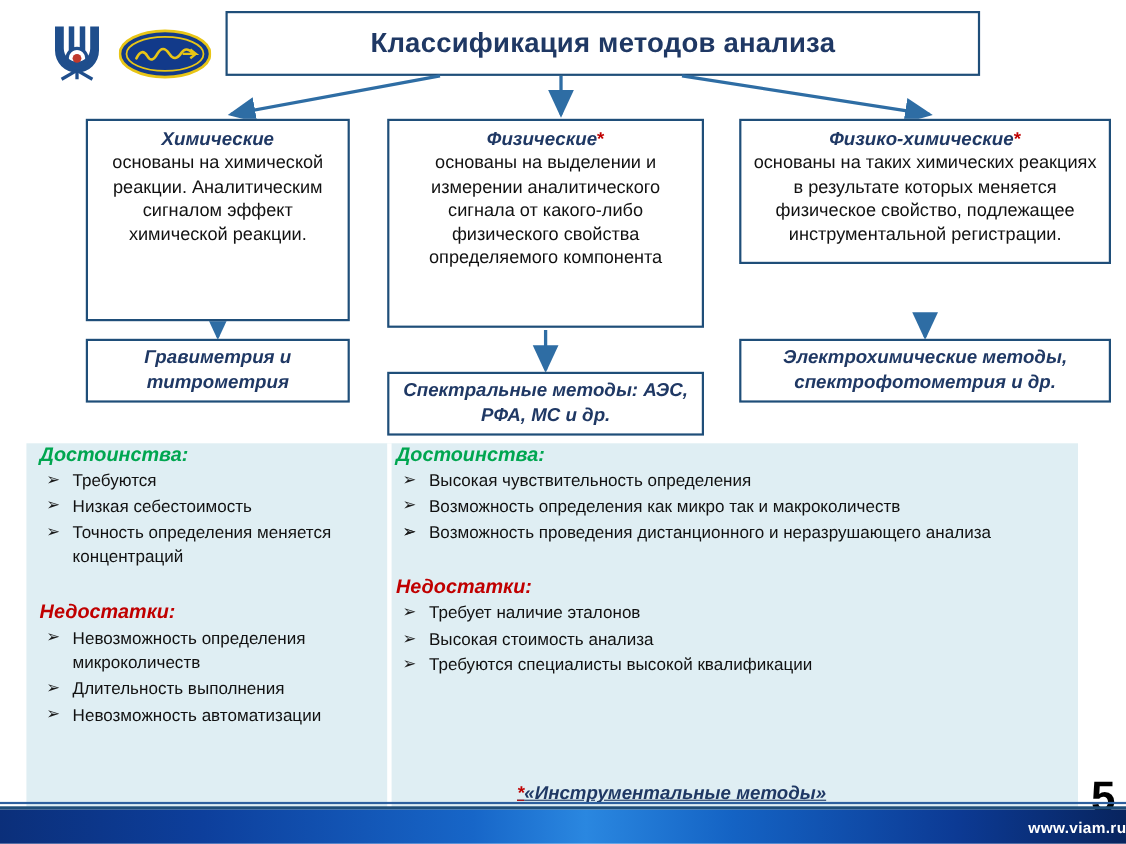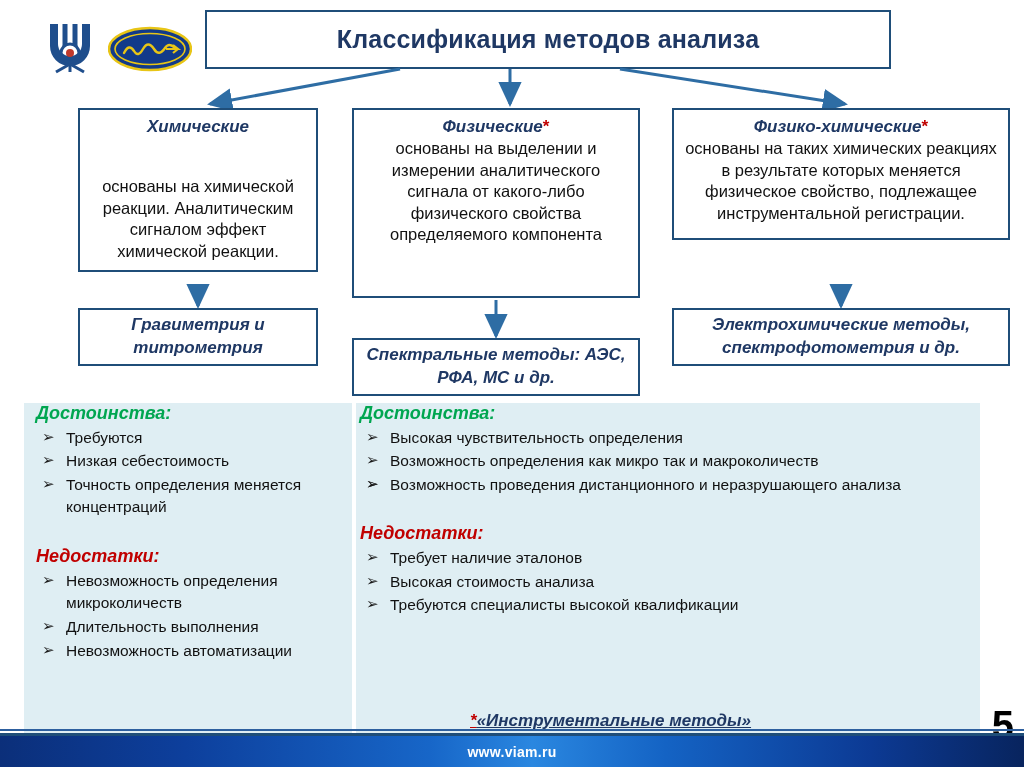--- a/index.html
+++ b/index.html
@@ -38,21 +38,21 @@
     display:flex; flex-direction:column; align-items:center; justify-content:flex-start;
     padding:6px 8px 6px;
   }
   .box .hd {
     font-weight:bold; font-style:italic; color:#1f3864;
     font-size:17px; margin-bottom:1px; line-height:1.25;
   }
   .box .hd .ast { color:#c00000; font-style:normal; font-weight:bold; }
   .box .bd { font-size:16.5px; line-height:1.30; color:#111; }
 
-  #box-chem   { left:78px;  top:108px; width:240px; height:164px;gap:38px; }
+  #box-chem   { left:78px;  top:108px; width:240px; height:184px; }
   #box-phys   { left:352px; top:108px; width:288px; height:190px; }
   #box-physch { left:672px; top:108px; width:338px; height:132px; }
 
   
   .box2 {
     position:absolute; border:2.5px solid #1f4e79; background:#ffffff;
     display:flex; align-items:center; justify-content:center; text-align:center;
     color:#1f3864; font-weight:bold; font-style:italic; font-size:17px; line-height:1.35;
     padding:4px 8px;
   }
@@ -102,21 +102,21 @@
   
   .pagenum {
     position:absolute; right:10px; bottom:22px;
     font-size:40px; font-weight:bold; color:#000000; line-height:1;
   }
 
   
   .footer-bar {
     position:absolute; left:0; bottom:0; width:1024px; height:31px;
     background:linear-gradient(to right,#0b2f7a 0%,#0d3f9c 18%,#1766c8 42%,#2a87e0 52%,#1463c4 65%,#0c3a94 85%,#08245e 100%);
-    display:flex; align-items:center; justify-content:center;
+    display:flex; align-items:center; justify-content:flex-end;
   }
   .footer-bar .url { color:#ffffff; font-size:14px; font-weight:bold; letter-spacing:.3px; }
   .footer-rule {
     position:absolute; left:0; bottom:31px; width:1024px; height:3px; background:#1f4e79;
   }
   .footer-rule2 {
     position:absolute; left:0; bottom:36px; width:1024px; height:2px; background:#2d5f9e;
   }
 </style>
 </head>

